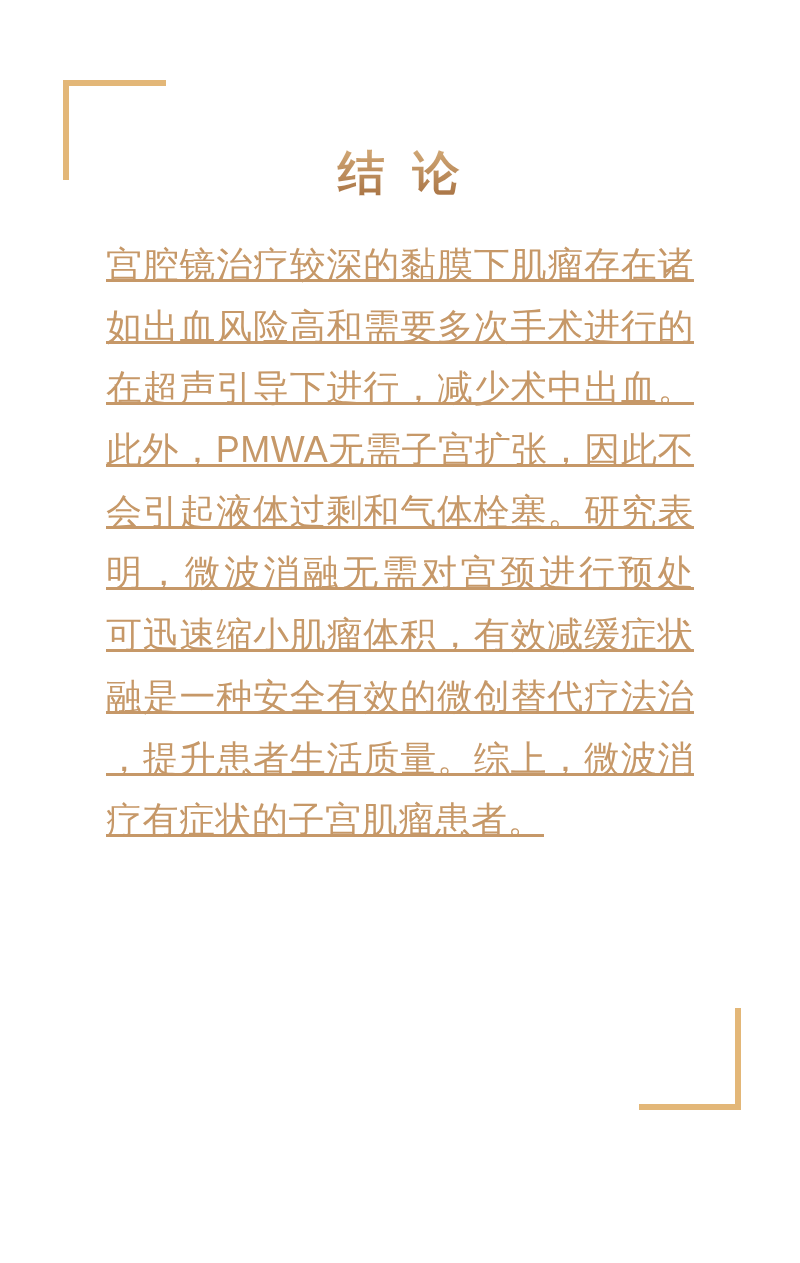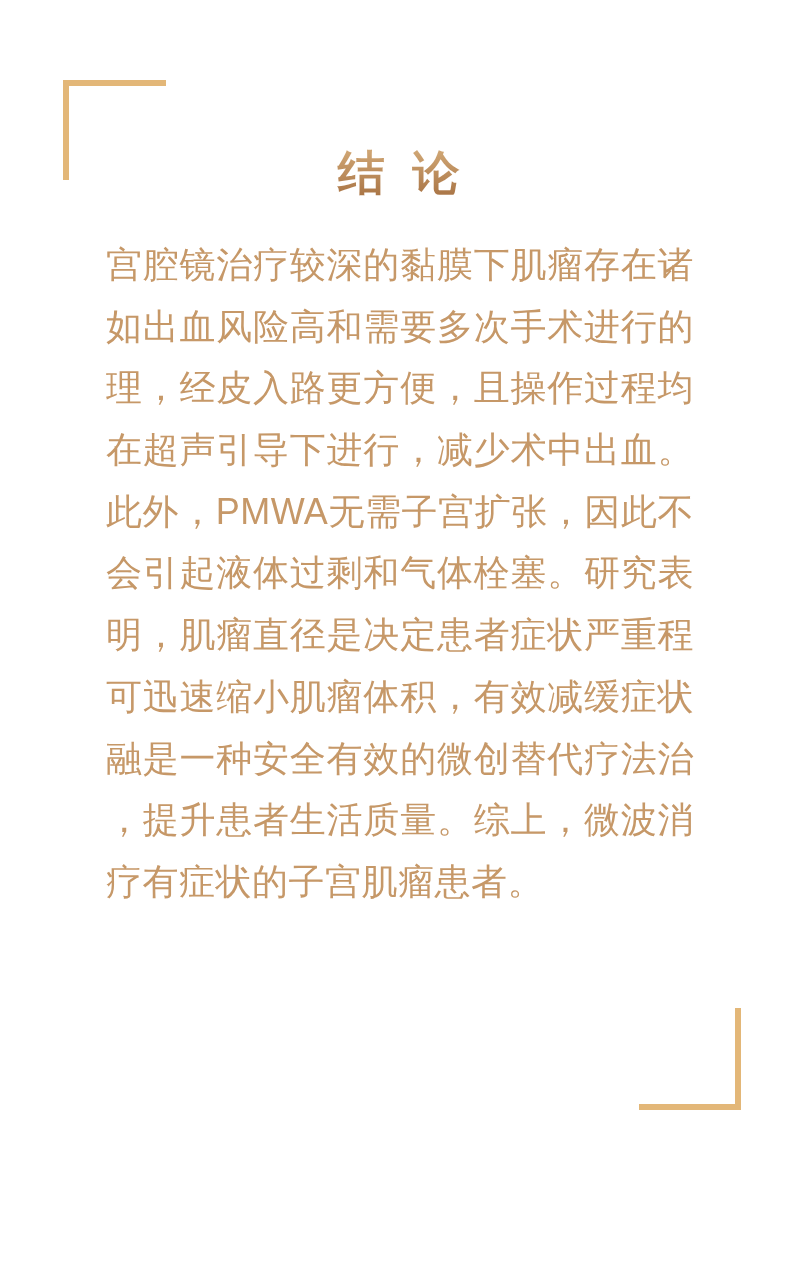--- a/index.html
+++ b/index.html
@@ -66,42 +66,42 @@
     font-weight: 300;
     color: var(--text-color, #c69868);
   }
   .body-line {
     height: 61.7px;
     line-height: 61.7px;
     white-space: nowrap;
     text-align: justify;
     text-align-last: justify;
     letter-spacing: 0.5px;
+    text-decoration: underline;
   }
   .body-line:last-child {
     text-align: center;
     text-align-last: left;
   }
 </style>
 </head>
 <body>
 
 <div class="page" style="--page-bg: #ffffff; --accent: #e3b778; --text-color: #c69868; --title-top: #d2a977; --title-bottom: #a87344;">
   <div class="corner corner-tl"></div>
 
   <h1 class="title">结 论</h1>
 
   <div class="body-text">
       <div class="body-line">宫腔镜治疗较深的黏膜下肌瘤存在诸</div>
       <div class="body-line">如出血风险高和需要多次手术进行的</div>
-      <div class="body-line">理，经皮入路更方便，且操作过程均</div>
       <div class="body-line">在超声引导下进行，减少术中出血。</div>
       <div class="body-line">此外，PMWA无需子宫扩张，因此不</div>
       <div class="body-line">会引起液体过剩和气体栓塞。研究表</div>
-      <div class="body-line">明，肌瘤直径是决定患者症状严重程</div>
+      <div class="body-line">明，微波消融无需对宫颈进行预处</div>
       <div class="body-line">可迅速缩小肌瘤体积，有效减缓症状</div>
       <div class="body-line">融是一种安全有效的微创替代疗法治</div>
       <div class="body-line">，提升患者生活质量。综上，微波消</div>
       <div class="body-line">疗有症状的子宫肌瘤患者。</div>
     </div>
 
   <div class="corner corner-br"></div>
 </div>
 
 </body></html>

